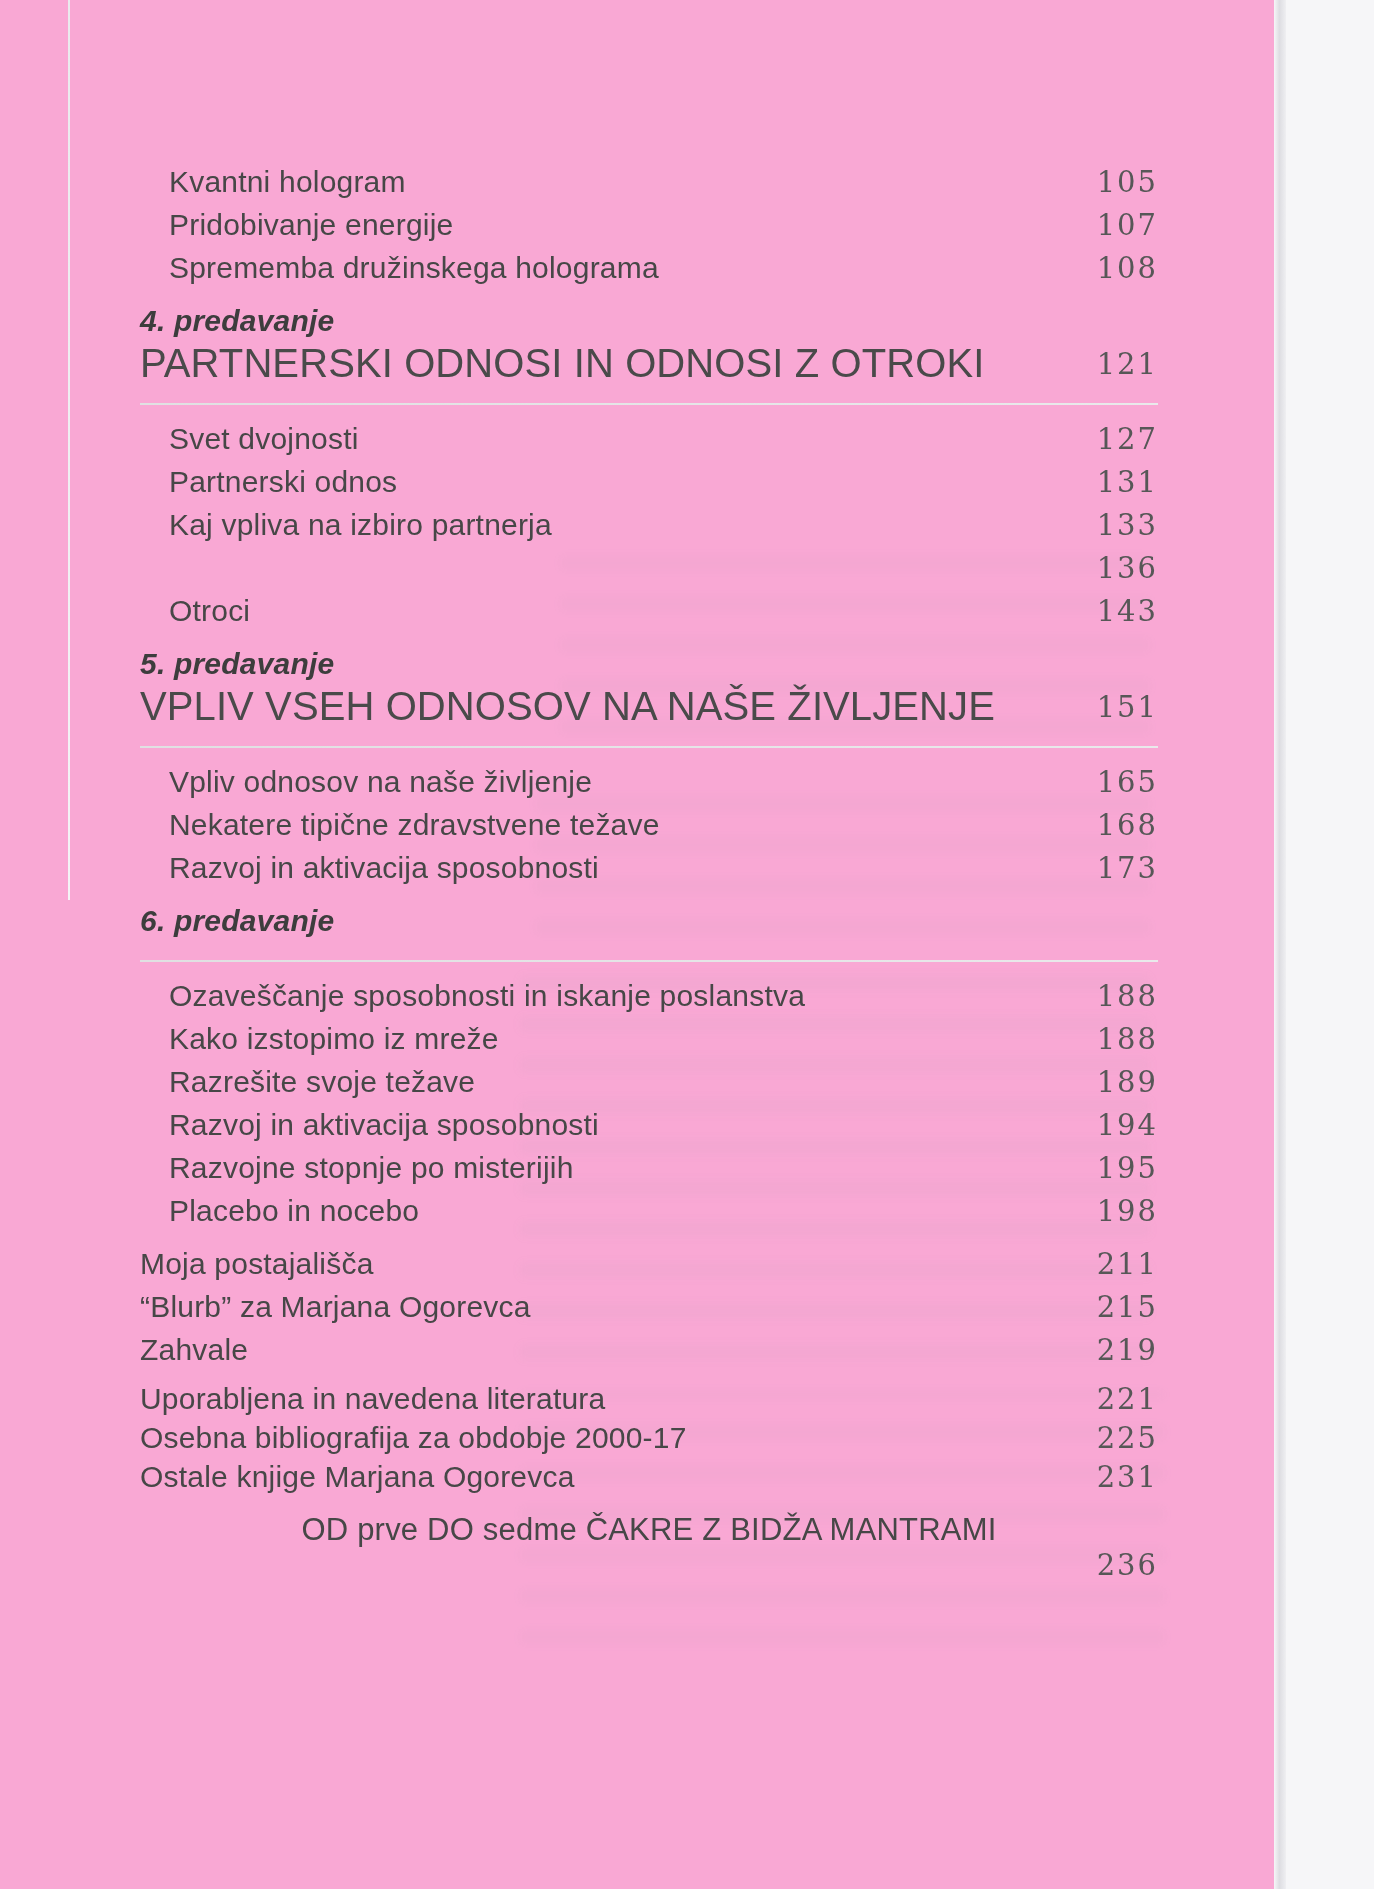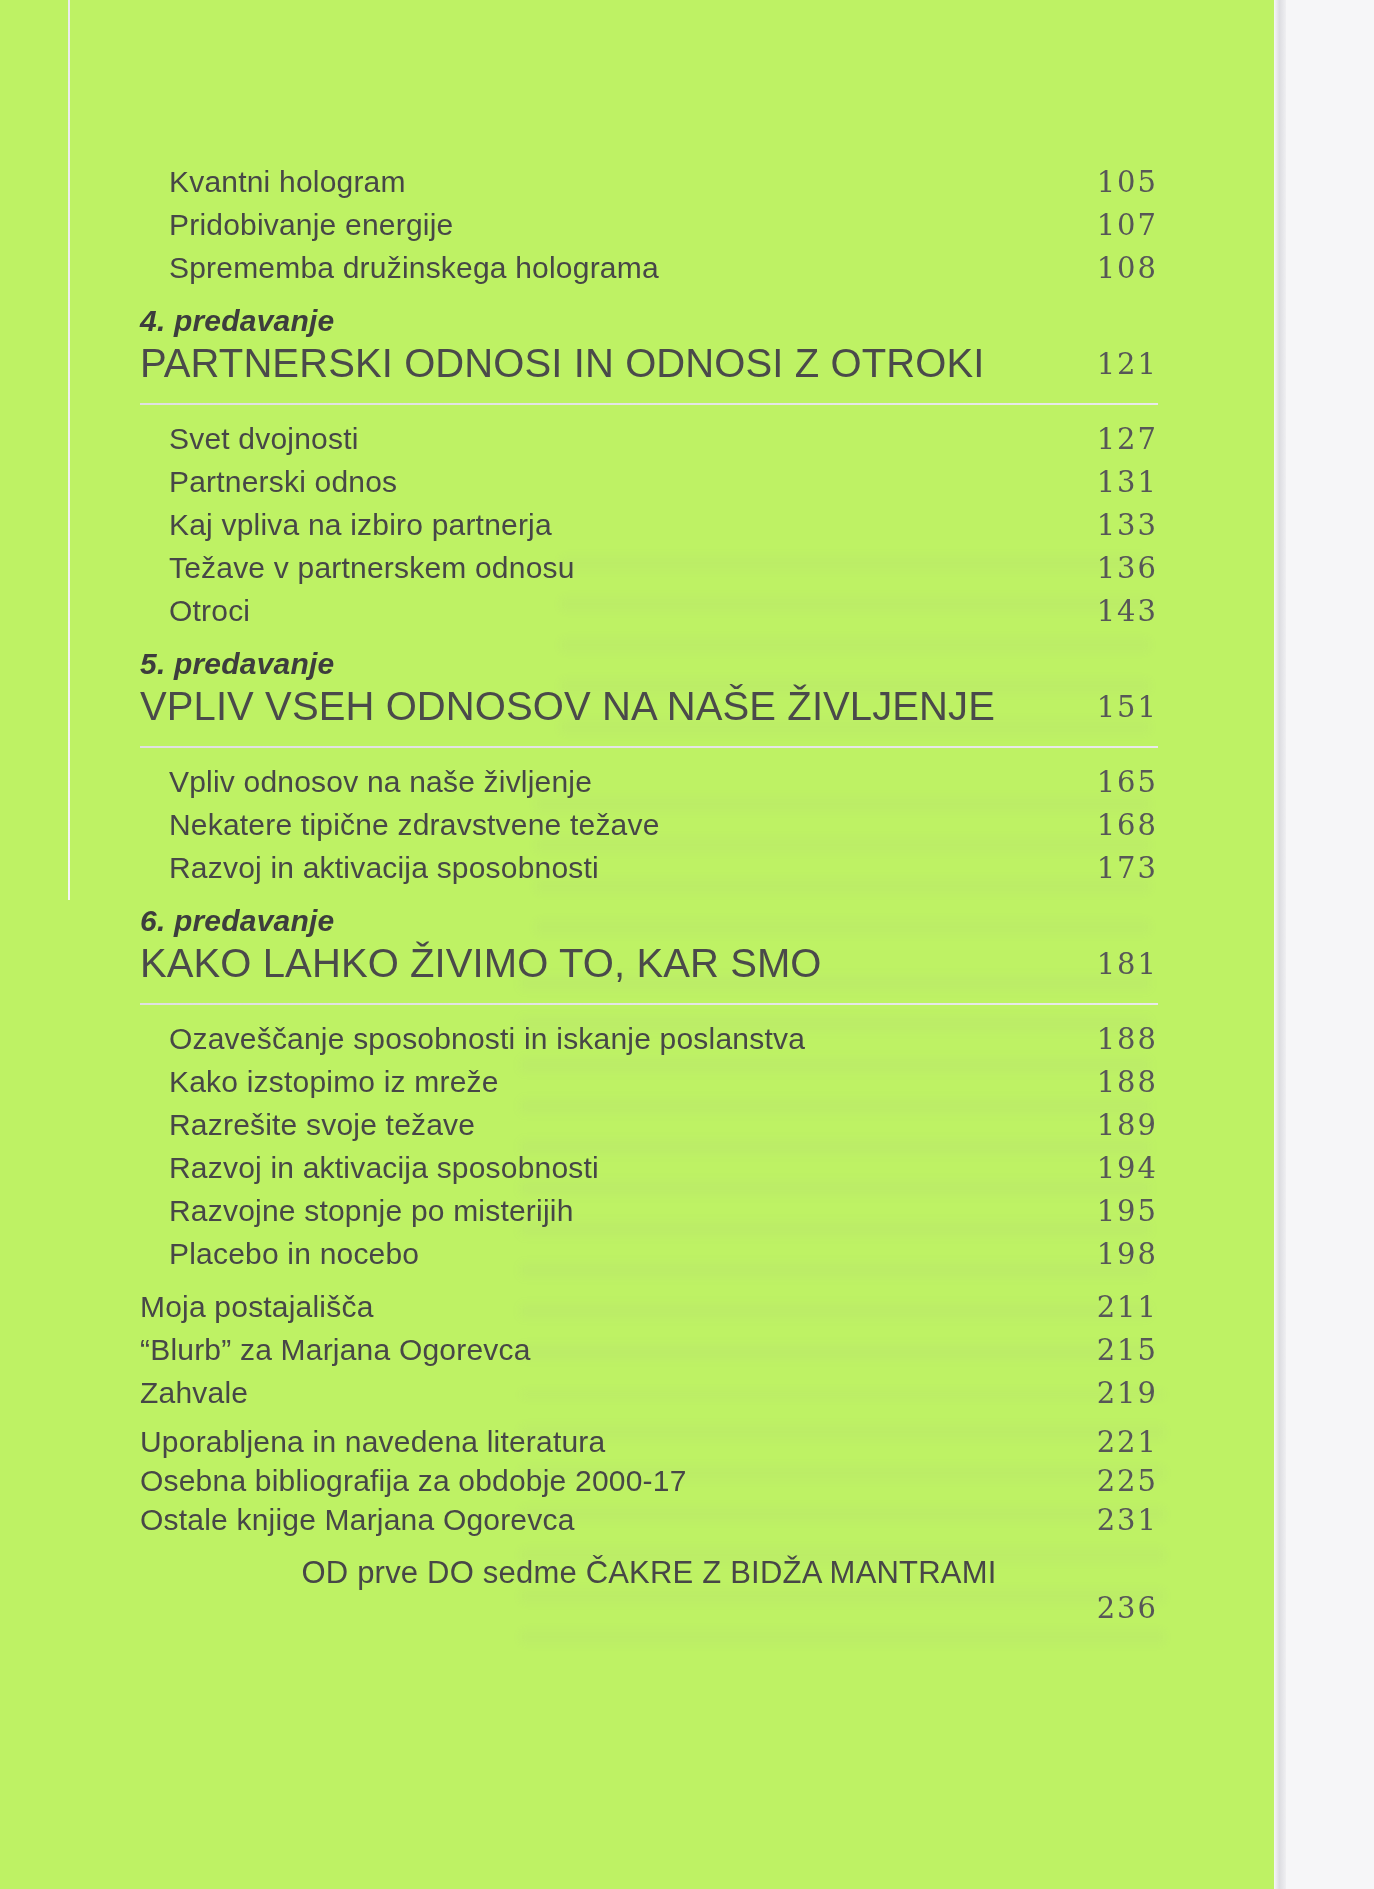--- a/index.html
+++ b/index.html
@@ -1,20 +1,20 @@
 <!DOCTYPE html>
 <html><head>
 <meta charset="utf-8">
 <style>
   html, body { margin: 0; padding: 0; background: #ffffff; }
   .page {
     position: relative;
     width: 1374px;
     height: 1889px;
-    background: #bef264;
+    background: #f9a8d4;
     overflow: hidden;
     font-family: "Liberation Sans", sans-serif;
   }
   
   .scan-edge-left {
     position: absolute; left: 68px; top: 0; width: 2px; height: 900px;
     background: linear-gradient(#eaeaed, #f4f4f6);
   }
   .scan-edge-right {
     position: absolute; left: 1274px; top: 0; width: 12px; height: 100%;
@@ -118,21 +118,20 @@
     </div>
     <div class="row item">
       <span class="label">Partnerski odnos</span>
       <span class="pagenum">131</span>
     </div>
     <div class="row item">
       <span class="label">Kaj vpliva na izbiro partnerja</span>
       <span class="pagenum">133</span>
     </div>
     <div class="row item">
-      <span class="label">Težave v partnerskem odnosu</span>
       <span class="pagenum">136</span>
     </div>
     <div class="row item">
       <span class="label">Otroci</span>
       <span class="pagenum">143</span>
     </div>
 
     <div class="row lecture">
       <span class="label">5. predavanje</span>
     </div>
@@ -151,24 +150,20 @@
       <span class="pagenum">168</span>
     </div>
     <div class="row item">
       <span class="label">Razvoj in aktivacija sposobnosti</span>
       <span class="pagenum">173</span>
     </div>
 
     <div class="row lecture">
       <span class="label">6. predavanje</span>
     </div>
-    <div class="row chapter">
-      <span class="label">KAKO LAHKO ŽIVIMO TO, KAR SMO</span>
-      <span class="pagenum">181</span>
-    </div>
     <div class="divider"></div>
 
     <div class="row item">
       <span class="label">Ozaveščanje sposobnosti in iskanje poslanstva</span>
       <span class="pagenum">188</span>
     </div>
     <div class="row item">
       <span class="label">Kako izstopimo iz mreže</span>
       <span class="pagenum">188</span>
     </div>

